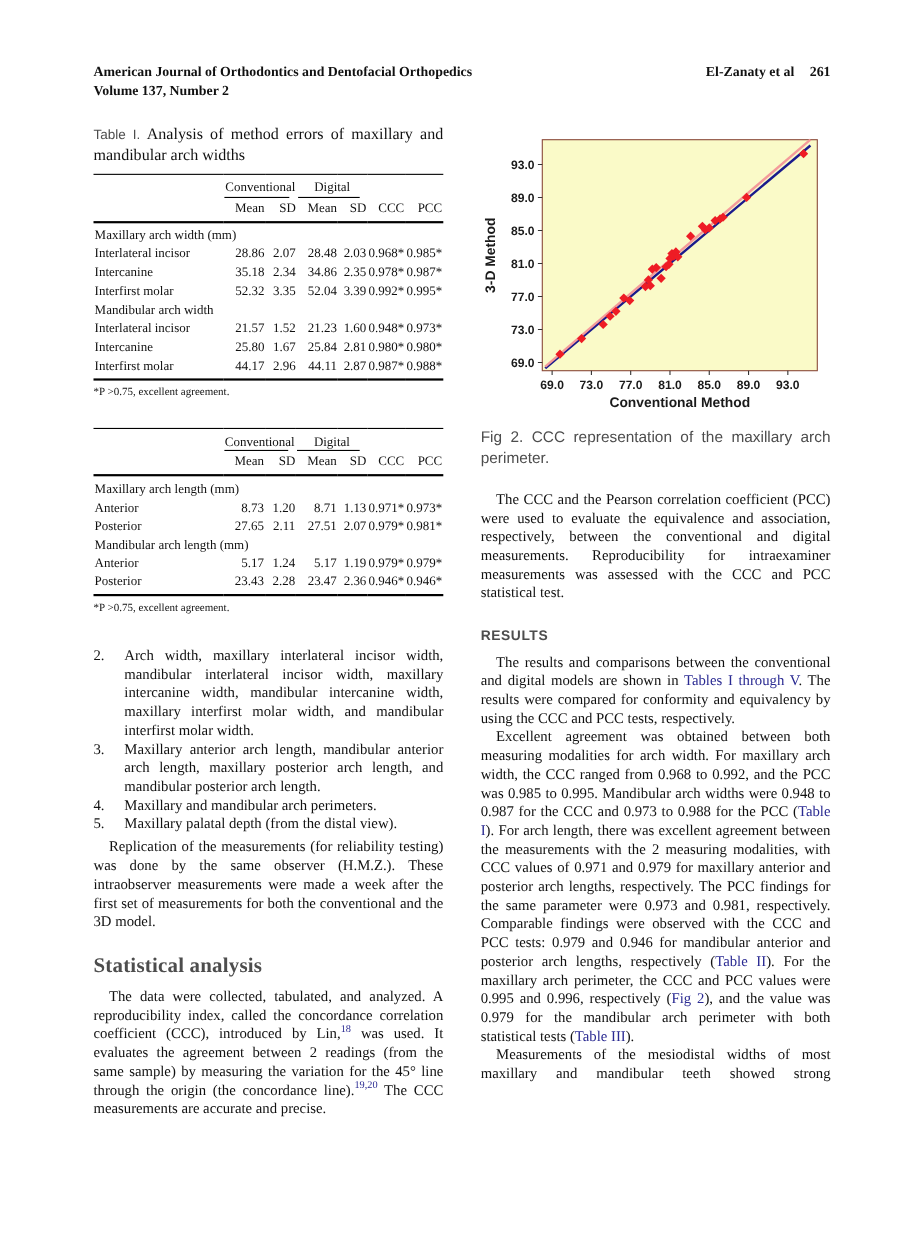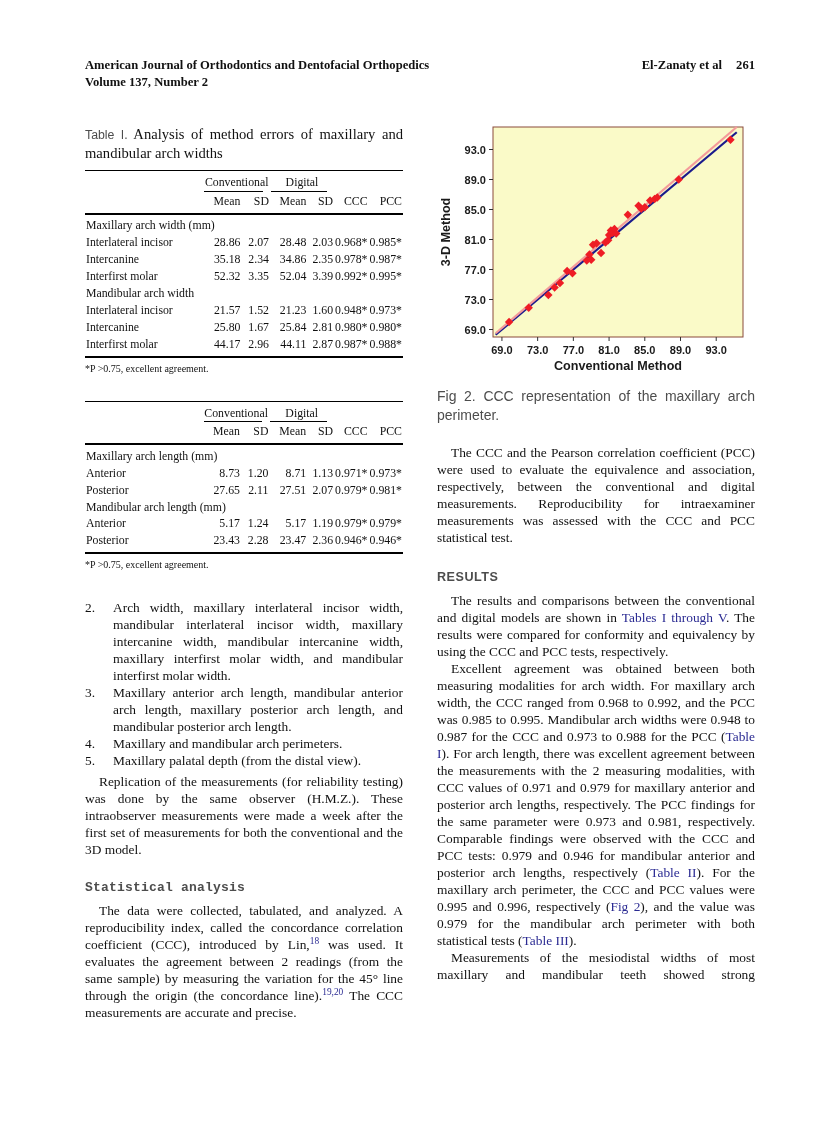--- a/index.html
+++ b/index.html
@@ -14,21 +14,21 @@
   }
   
   .page-header{
     position:absolute;top:57px;left:85px;width:670px;
     display:flex;justify-content:space-between;align-items:flex-start;
     font-weight:bold;font-size:12.6px;line-height:1.32;
   }
   .running-head{white-space:nowrap;}
   .running-head .pageno{margin-left:14px;}
   
-  .col-left{position:absolute;left:85px;top:125px;width:318px;}
+  .col-left{position:absolute;left:85px;top:113px;width:318px;}
   .col-right{position:absolute;left:437px;top:121px;width:318px;}
   
   .tbl-cap{font-size:14.6px;line-height:1.3;text-align:justify;margin-bottom:7px;}
   .cap-label{font-family:"Liberation Sans", sans-serif;font-size:12.3px;color:var(--heading);}
   
   table.data-table{
     width:100%;border-collapse:collapse;font-size:11.8px;line-height:1.18;
     border-top:1.5px solid #000;border-bottom:2.5px solid #000;
     font-family:"Liberation Serif", serif;
   }
@@ -46,22 +46,22 @@
   .tbl-block{margin-bottom:27px;}
   
   .para{font-size:13.4px;line-height:17px;text-align:justify;margin:0;}
   .para.indent{text-indent:14px;}
   .para.force-last{text-align-last:justify;}
   .num-list{margin-top:29px;}
   .li{display:flex;margin:0;}
   .li-num{width:28px;flex:none;font-size:13.4px;line-height:17px;}
   .li-text{flex:1;font-size:13.4px;line-height:17px;text-align:justify;}
   .sect-heading{
-    font-family:Liberation Mono, monospace;color:var(--heading);
-    font-size:13px;margin:22px 0 7px 0;letter-spacing:0.2px;
+    font-family:Liberation Serif, serif;color:var(--heading);
+    font-size:19px;margin:22px 0 7px 0;letter-spacing:0.2px;
   }
   .results-heading{
     font-family:"Liberation Sans", sans-serif;color:var(--heading);
     font-size:12.6px;margin:24px 0 8px 0;letter-spacing:0.5px;
   }
   .link{color:var(--link);}
   sup.suplink{color:var(--link);font-size:70%;line-height:0;}
   
   .fig-block{margin-bottom:8px;}
   .fig-caption{

